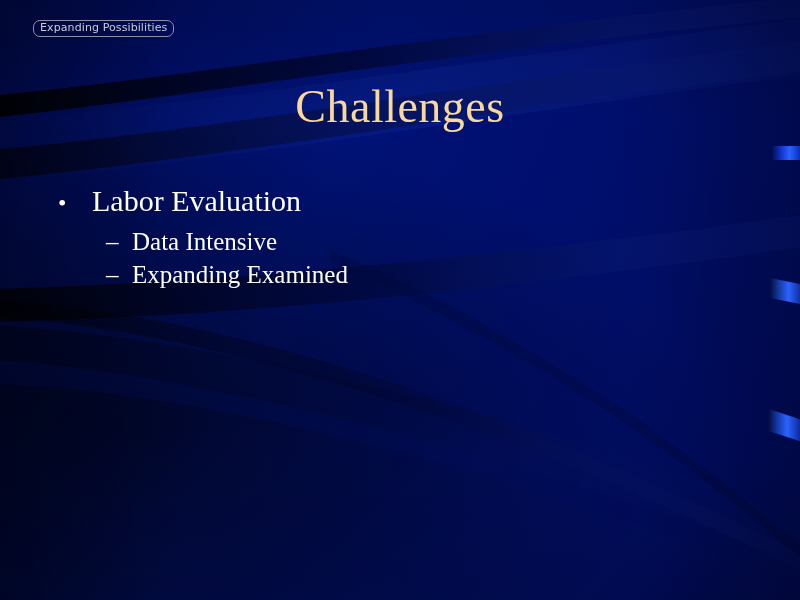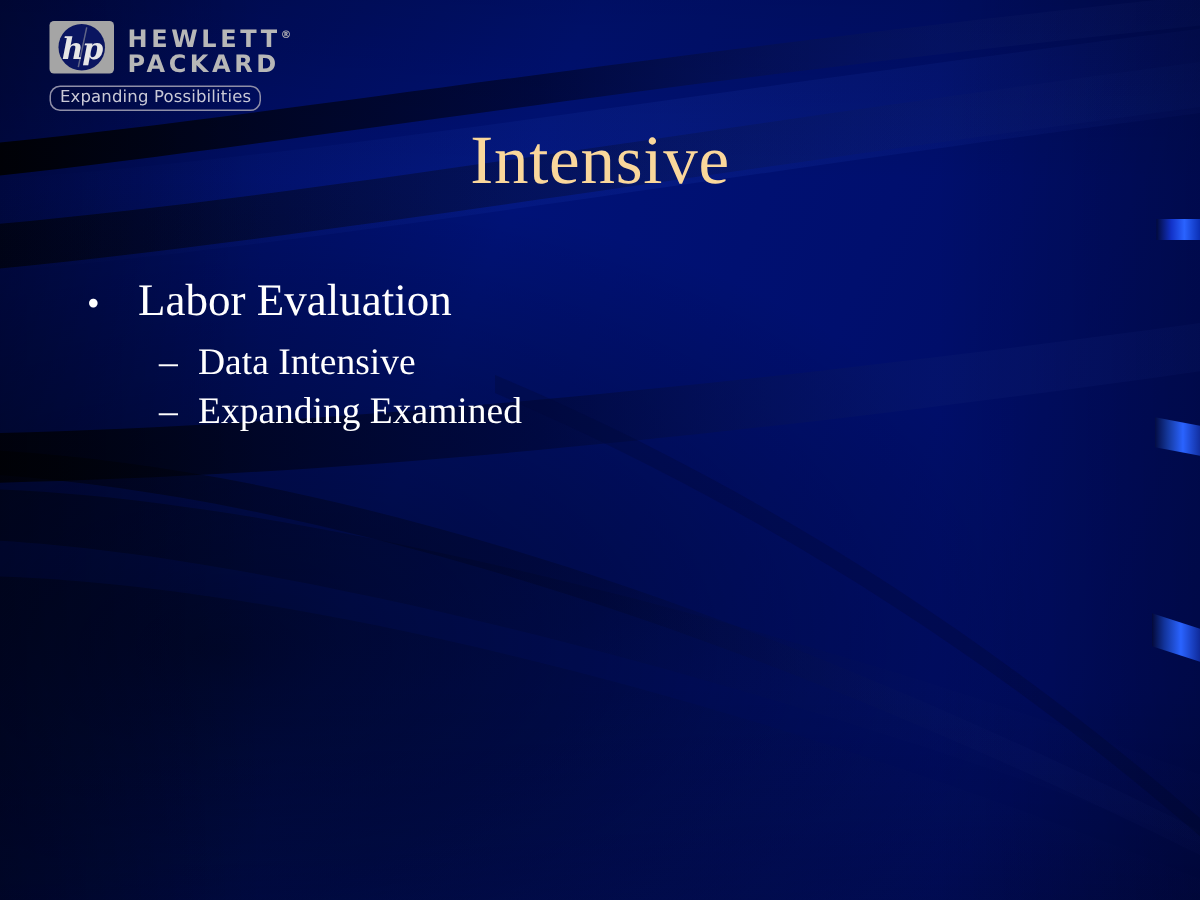--- a/index.html
+++ b/index.html
@@ -243,37 +243,26 @@
     </svg>
   </div>
 
   <div class="bg-layer" id="bg-vignette"></div>
 
   <div class="accent" id="accent-1"></div>
   <div class="accent" id="accent-2"></div>
   <div class="accent" id="accent-3"></div>
 
   <div id="hp-logo">
-    <div id="hp-logo-top">
-      <div id="hp-mark">
-        <div id="hp-mark-circle">
-          <span id="hp-mark-letters">hp</span>
-        </div>
-      </div>
-      <div id="hp-wordmark">
-        <div class="hp-word" id="hp-word-hewlett"><span>HEWLETT</span><span id="hp-reg">®</span></div>
-        <div class="hp-word">PACKARD</div>
-      </div>
-    </div>
     <div id="hp-tagline-box">
       <div id="hp-tagline">Expanding Possibilities</div>
     </div>
   </div>
 
-  <div id="slide-title">Intensive</div>
+  <div id="slide-title">Challenges</div>
 
   <div id="body">
 
     <div class="bullet-l1">
       <span class="marker">•</span>
       <span class="bullet-text">Labor Evaluation</span>
     </div>
 
     <div class="bullet-l2">
       <span class="marker">–</span>

